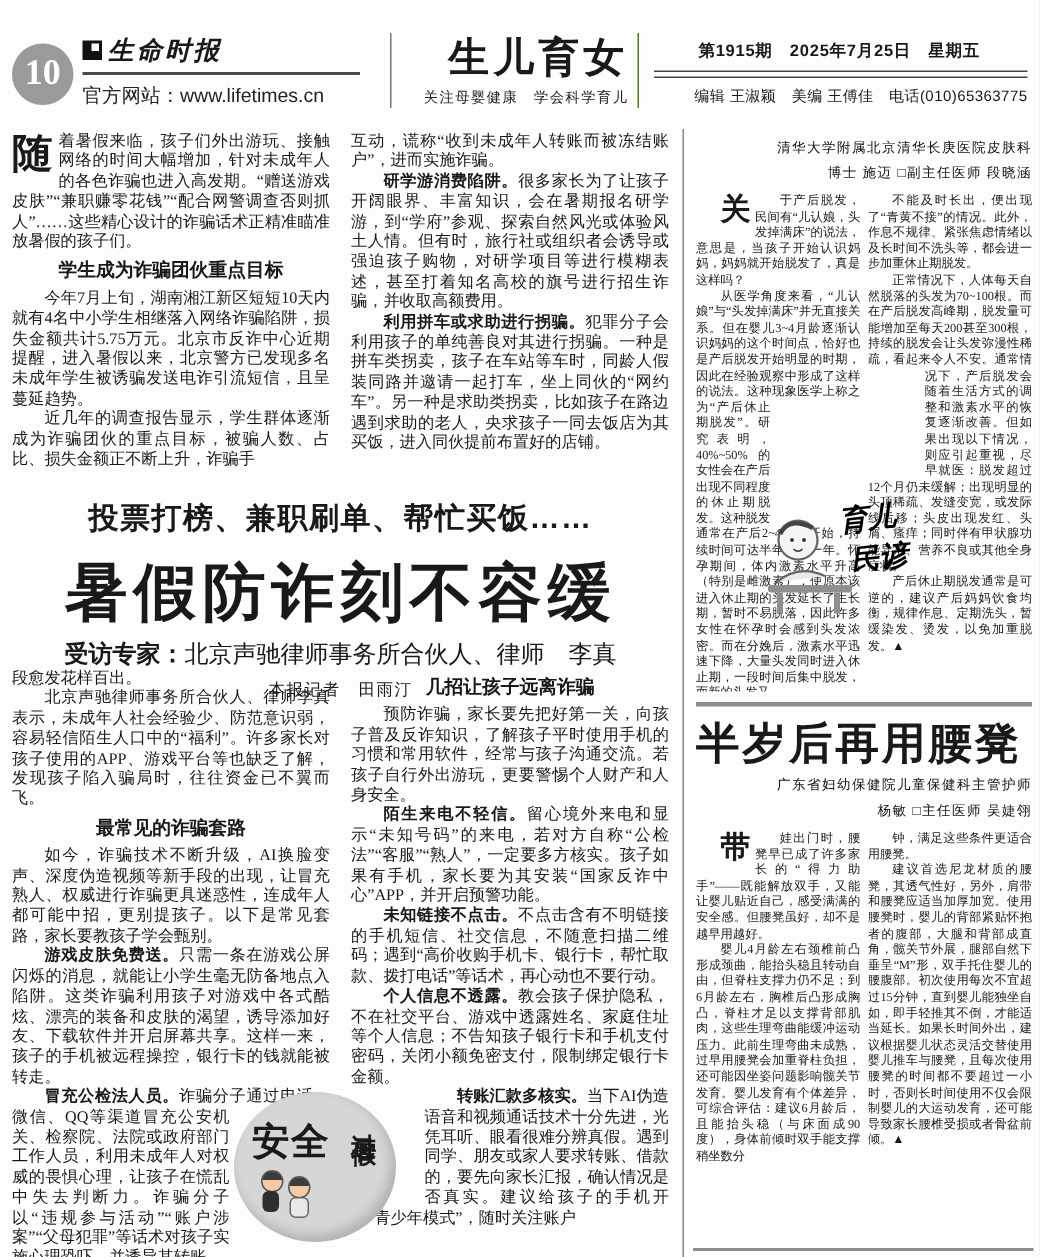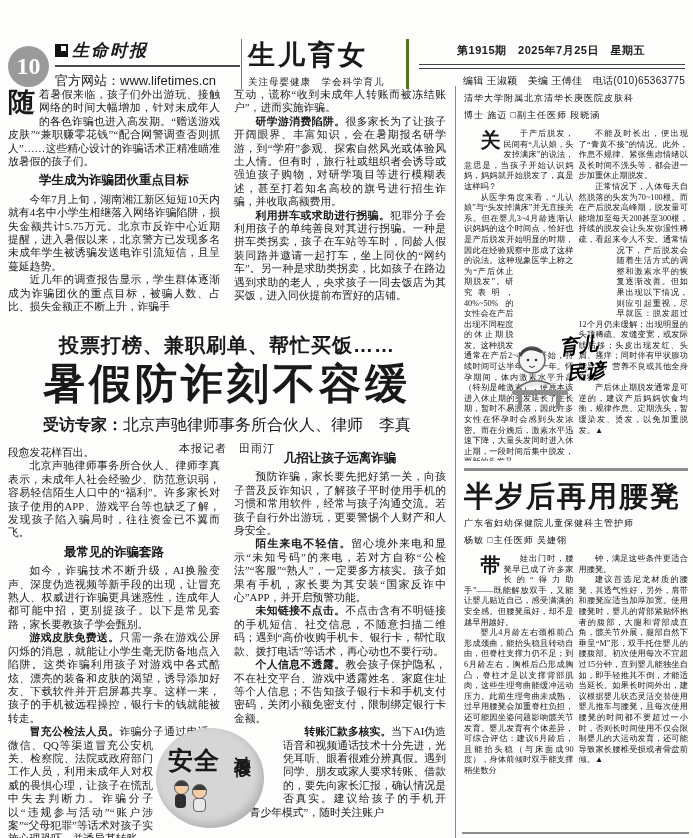--- a/index.html
+++ b/index.html
@@ -1,31 +1,31 @@
 <!DOCTYPE html>
 <html><head>
 <meta charset="utf-8">
 <style>
   html,body{margin:0;padding:0;background:#e8e8e8;}
   .page{position:relative;width:693px;height:838px;background:#fdfdfc;overflow:hidden;
         font-family:"Liberation Serif",serif;color:#191919;margin:0 auto;}
   
-  .masthead{position:absolute;top:39px;left:8px;right:8px;height:62px;display:flex;align-items:flex-start;}
+  .masthead{position:absolute;top:22px;left:8px;right:8px;height:62px;display:flex;align-items:flex-start;}
   .mast-left{width:232px;display:flex;align-items:center;}
   .page-badge{width:41px;height:41px;border-radius:50%;background:#9a9a9a;color:#fff;
               font-family:"Liberation Serif",serif;font-weight:bold;font-size:24px;line-height:41px;
               text-align:center;flex:0 0 auto;margin-top:4px;}
   .mast-left-text{flex:1;margin-left:6px;}
   .logo-row{display:flex;align-items:center;border-bottom:2px solid #4a4a4a;padding-bottom:3px;}
   .logo-mark{width:13px;height:13px;background:#111;display:inline-block;position:relative;margin-right:4px;}
   .logo-mark::after{content:"";position:absolute;right:2px;top:2px;width:5px;height:5px;background:#fff;}
   .logo-text{font-size:17px;font-weight:bold;font-style:italic;letter-spacing:2px;}
   .website{font-family:Liberation Sans, sans-serif;font-size:13px;padding-top:5px;color:#222;}
-  .mast-center{width:152px;text-align:left;border-left:1px solid #777;border-right:3px solid #4d7c0f;
-               padding:0 6px;margin-left:1px;}
+  .mast-center{width:152px;text-align:right;border-left:1px solid #777;border-right:1px solid #4d7c0f;
+               padding:0 6px;margin-left:20px;}
   .section-title{font-family:"Liberation Sans",sans-serif;font-weight:900;font-size:27px;letter-spacing:3px;line-height:32px;}
   .section-sub{font-family:"Liberation Sans",sans-serif;font-size:9.5px;letter-spacing:1px;margin-top:5px;color:#222;}
   .mast-right{flex:1;margin-left:10px;text-align:center;padding-top:4px;}
   .issue-line{font-family:"Liberation Sans",sans-serif;font-size:11px;font-weight:bold;letter-spacing:0.5px;text-align:center;padding-right:2px;}
   .mast-rule{height:3px;border-top:1px solid #444;border-bottom:1px solid #444;margin:6px 0 5px;}
   .staff-line{font-family:"Liberation Sans",sans-serif;font-size:10px;letter-spacing:0.3px;text-align:right;}
   
   .content{position:absolute;top:86px;left:0;right:0;bottom:0;display:flex;}
   .v-divider{width:1px;background:#888;}
   
@@ -36,21 +36,21 @@
   .lcol{flex:1;font-size:10.8px;line-height:13.4px;text-align:justify;overflow:hidden;}
   .lcol p{margin:0;text-indent:2em;}
   p.cont{text-indent:0;}
   p.dropp{text-indent:0;}
   .dropcap{float:left;font-size:27px;line-height:27px;font-weight:bold;padding:1px 4px 0 0;font-family:"Liberation Sans",sans-serif;}
   .subhead{font-family:"Liberation Sans",sans-serif;font-weight:bold;font-size:12.5px;text-align:center;
            text-indent:0 !important;margin:6px 0 5px !important;}
   .lead{font-weight:bold;font-family:"Liberation Sans",sans-serif;margin-top:12px;}
   .headline-block{height:118px;text-align:center;padding-top:4px;box-sizing:border-box;}
   .kicker{font-family:"Liberation Sans",sans-serif;font-weight:bold;font-size:20px;letter-spacing:1px;}
-  .main-head{font-family:"Liberation Sans",sans-serif;font-weight:900;font-size:42px;letter-spacing:4px;line-height:46px;margin-top:2px;}
+  .main-head{font-family:"Liberation Sans",sans-serif;font-weight:900;font-size:42px;letter-spacing:4px;line-height:46px;margin-top:13px;}
   .expert-line{font-size:16px;margin-top:8px;}
   .expert-label{font-weight:bold;font-family:"Liberation Sans",sans-serif;}
   .reporter-line{font-size:11px;letter-spacing:1px;margin-top:5px;}
   .spacer-r{float:right;width:62px;height:84px;margin:0 0 2px 5px;}
   .spacer-l{float:left;width:44px;height:76px;margin:0 5px 2px 0;}
   
   .safety-badge{position:absolute;left:156px;top:642px;width:108px;height:100px;border-radius:50%;
                 background:#d6d6d6;box-shadow:inset -3px -4px 8px rgba(0,0,0,.18);}
   .safety-main{position:absolute;left:12px;top:16px;font-family:"Liberation Sans",sans-serif;
                font-weight:900;font-size:25px;letter-spacing:1px;}
@@ -59,21 +59,21 @@
   .kid{position:absolute;width:13px;height:13px;border-radius:50%;
        background:linear-gradient(#3c3c3c 42%,#f5cba6 42%);border:1px solid #555;}
   .kid1{left:18px;top:52px;}
   .kid2{left:36px;top:56px;}
   .kid-body1{position:absolute;left:19px;top:66px;width:11px;height:14px;border-radius:4px;background:#2e2e2e;}
   .kid-body2{position:absolute;left:37px;top:70px;width:11px;height:12px;border-radius:4px;background:#e8e8e8;border:1px solid #666;}
   
   .right-region{flex:1;position:relative;padding:2px 5px 0 8px;box-sizing:border-box;overflow:hidden;}
   .art-head1{font-family:"Liberation Sans",sans-serif;font-weight:900;font-size:24px;letter-spacing:-1px;text-align:center;line-height:30px;}
   .art-head2{font-family:"Liberation Sans",sans-serif;font-weight:900;font-size:29px;letter-spacing:2px;text-align:left;line-height:34px;}
-  .art-byline{text-align:left;font-size:9px;letter-spacing:1px;margin-top:4px;color:#111;}
+  .art-byline{text-align:right;font-size:9px;letter-spacing:1px;margin-top:4px;color:#111;}
   .art-cols{display:flex;gap:5px;margin-top:7px;overflow:hidden;}
   .hair-cols{height:332px;}
   .stool-cols{height:242px;}
   .rcol{flex:1;font-size:8.2px;line-height:10.6px;text-align:justify;overflow:hidden;}
   .rcol p{margin:0;text-indent:2em;}
   .rdropcap{float:left;font-size:20px;line-height:21px;font-weight:bold;padding:1px 3px 0 0;font-family:"Liberation Sans",sans-serif;}
   .rspacer-r{float:right;width:56px;height:78px;margin:0 0 2px 4px;}
   .rspacer-l{float:left;width:34px;height:66px;margin:0 4px 2px 0;}
   .h-divider{height:3px;background:#8d8d8d;margin:7px 0 8px;}
   .bottom-rule{position:absolute;left:6px;right:4px;bottom:4px;height:2px;background:#8d8d8d;}

